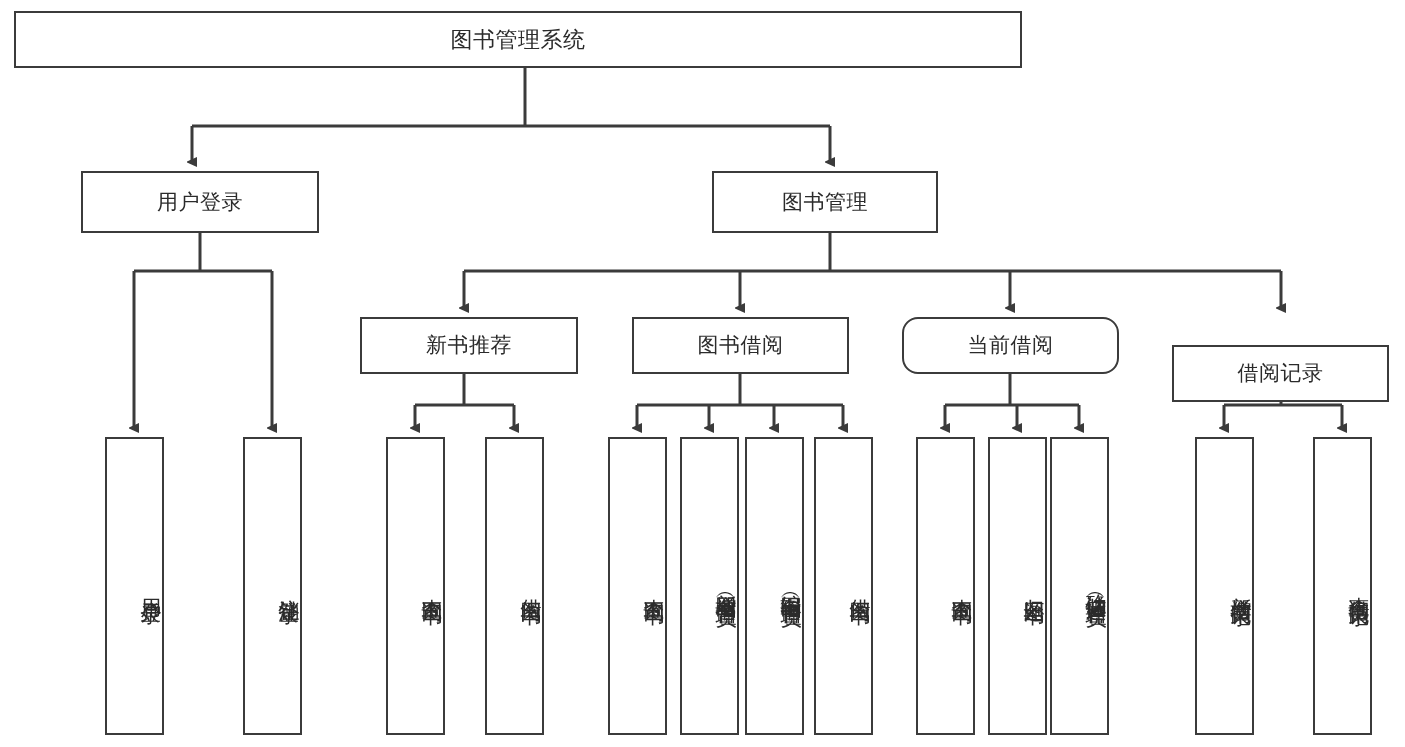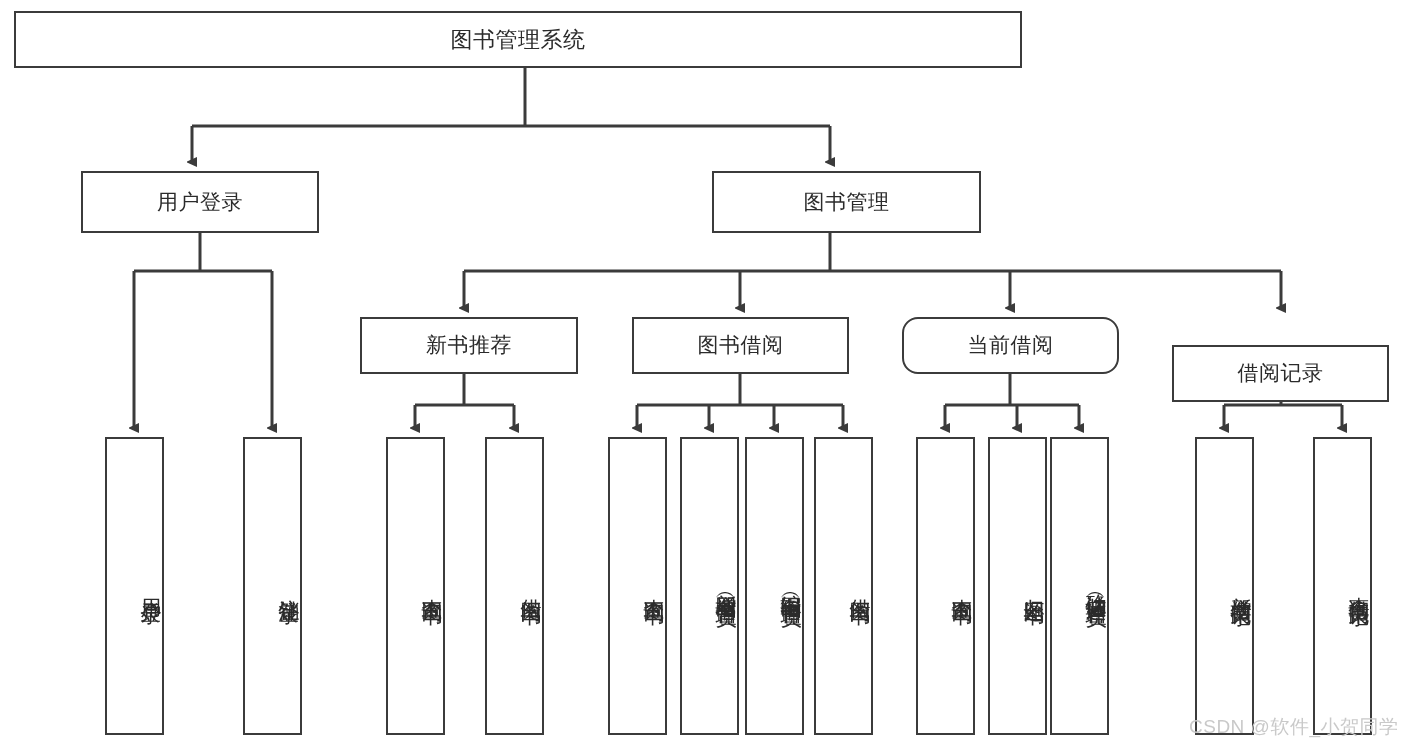--- a/index.html
+++ b/index.html
@@ -122,21 +122,21 @@
       <path d="M1281,374 L1281,405"></path>
       <path d="M1224,405 L1342,405"></path>
       <path d="M1224,405 L1224,428" marker-end="url(#arrow)"></path>
       <path d="M1342,405 L1342,428" marker-end="url(#arrow)"></path>
     </g>
   </svg>
 
   <div class="node root h" style="left: 14px; top: 11px; width: 1008px; height: 57px;">图书管理系统</div>
 
   <div class="node h" style="left: 81px; top: 171px; width: 238px; height: 62px;">用户登录</div>
-  <div class="node h" style="left: 712px; top: 171px; width: 269px; height: 62px;">图书管理</div>
+  <div class="node h" style="left: 712px; top: 171px; width: 226px; height: 62px;">图书管理</div>
 
   <div class="node h" style="left: 360px; top: 317px; width: 218px; height: 57px;">新书推荐</div>
   <div class="node h" style="left: 632px; top: 317px; width: 217px; height: 57px;">图书借阅</div>
   <div class="node h" style="left: 902px; top: 317px; width: 217px; height: 57px; border-radius: 16px;">当前借阅</div>
   <div class="node h" style="left: 1172px; top: 317px; width: 217px; height: 57px; margin-top: 28px;">借阅记录</div>
 
   <div class="node v" style="left: 105px; top: 437px; width: 59px; height: 298px;">
       <span class="vtext">用户登录</span>
     </div>
   <div class="node v" style="left: 243px; top: 437px; width: 59px; height: 298px;">
@@ -169,14 +169,13 @@
   <div class="node v" style="left: 1050px; top: 437px; width: 59px; height: 298px;">
       <span class="vtext">确认归还（管理员）</span>
     </div>
   <div class="node v" style="left: 1195px; top: 437px; width: 59px; height: 298px;">
       <span class="vtext">新增借阅记录</span>
     </div>
   <div class="node v" style="left: 1313px; top: 437px; width: 59px; height: 298px;">
       <span class="vtext">查询借阅记录</span>
     </div>
 
-  <div class="watermark">CSDN @软件_小贺同学</div>
 </div>
 
 </body></html>

